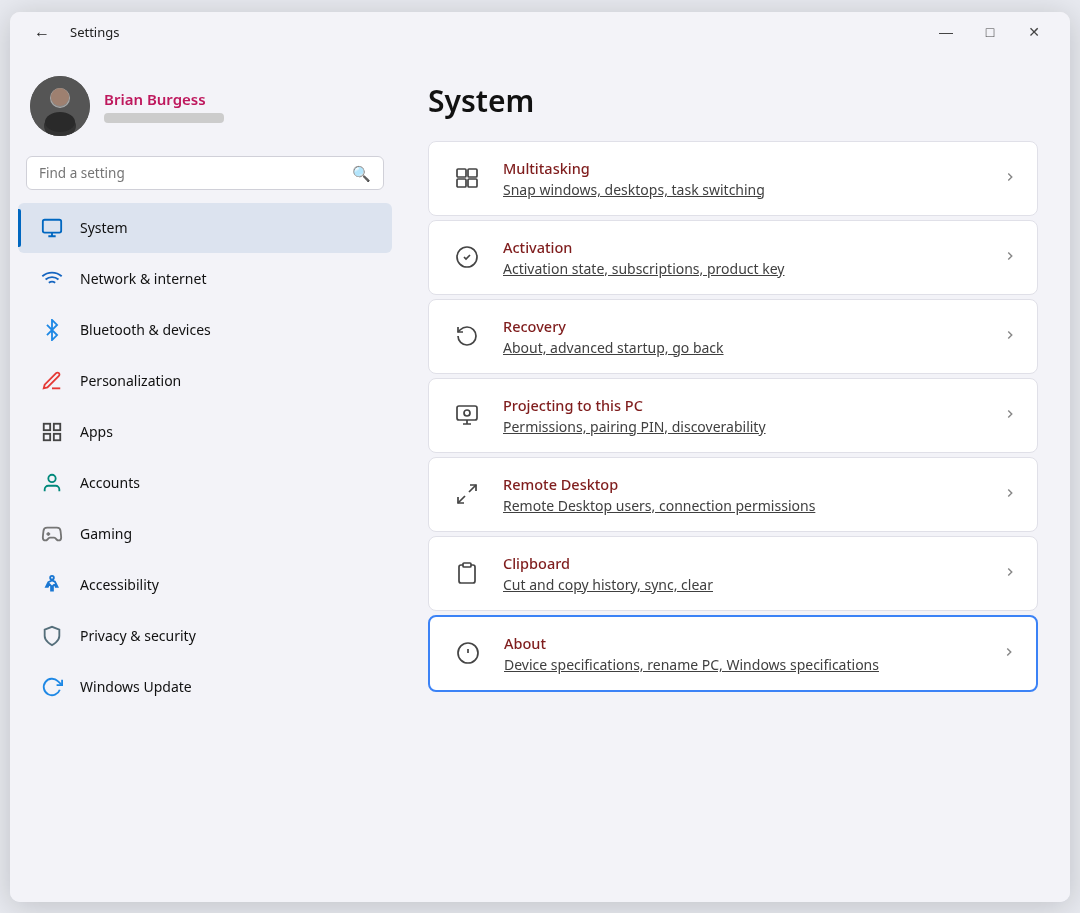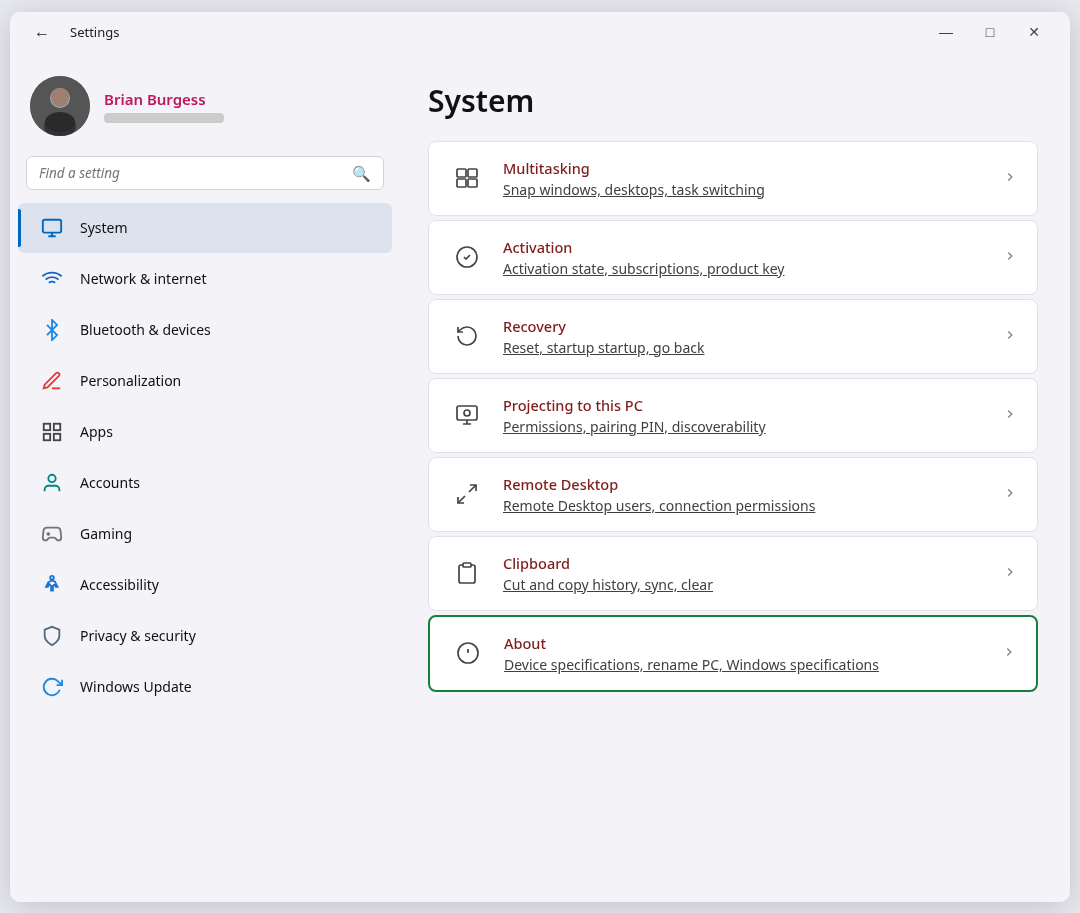--- a/index.html
+++ b/index.html
@@ -130,21 +130,20 @@
       gap: 8px;
     }
     .search-box input {
       border: none;
       outline: none;
       background: transparent;
       font-size: 13.5px;
       color: #555;
       flex: 1;
       font-family: inherit;
-      font-style: italic;
     }
     .search-icon { color: #666; font-size: 15px; }
 
     .nav-item {
       display: flex;
       align-items: center;
       gap: 14px;
       padding: 11px 20px;
       cursor: pointer;
       border-radius: 6px;
@@ -202,21 +201,21 @@
       border-radius: 8px;
       padding: 16px 20px;
       display: flex;
       align-items: center;
       gap: 18px;
       cursor: pointer;
       border: 1px solid #e0e0e8;
       transition: background 0.1s;
     }
     .setting-item.highlighted {
-      border: 2px solid #15803d;
+      border: 2px solid #3b82f6;
       background: #fff;
     }
     .setting-icon {
       width: 36px;
       height: 36px;
       display: flex;
       align-items: center;
       justify-content: center;
       font-size: 22px;
       color: #444;
@@ -416,21 +415,21 @@
           </div>
           <div class="setting-item">
             <div class="setting-icon">
               <svg width="24" height="24" viewBox="0 0 24 24" fill="none" stroke="#444" stroke-width="1.7">
                 <path d="M3 12a9 9 0 1 0 9-9 9.75 9.75 0 0 0-6.74 2.74L3 8"></path>
                 <path d="M3 3v5h5"></path>
               </svg>
             </div>
             <div class="setting-text">
               <div class="setting-name">Recovery</div>
-              <div class="setting-desc">Reset, startup startup, go back</div>
+              <div class="setting-desc">About, advanced startup, go back</div>
             </div>
             <span class="setting-chevron"><svg width="14" height="14" viewBox="0 0 24 24" fill="none" stroke="#888" stroke-width="2.5">
                 <polyline points="9 18 15 12 9 6"></polyline>
               </svg></span>
           </div>
           <div class="setting-item">
             <div class="setting-icon">
               <svg width="24" height="24" viewBox="0 0 24 24" fill="none" stroke="#444" stroke-width="1.7">
                 <rect x="2" y="3" width="20" height="14" rx="2"></rect>
                 <path d="M8 21h8M12 17v4"></path>

